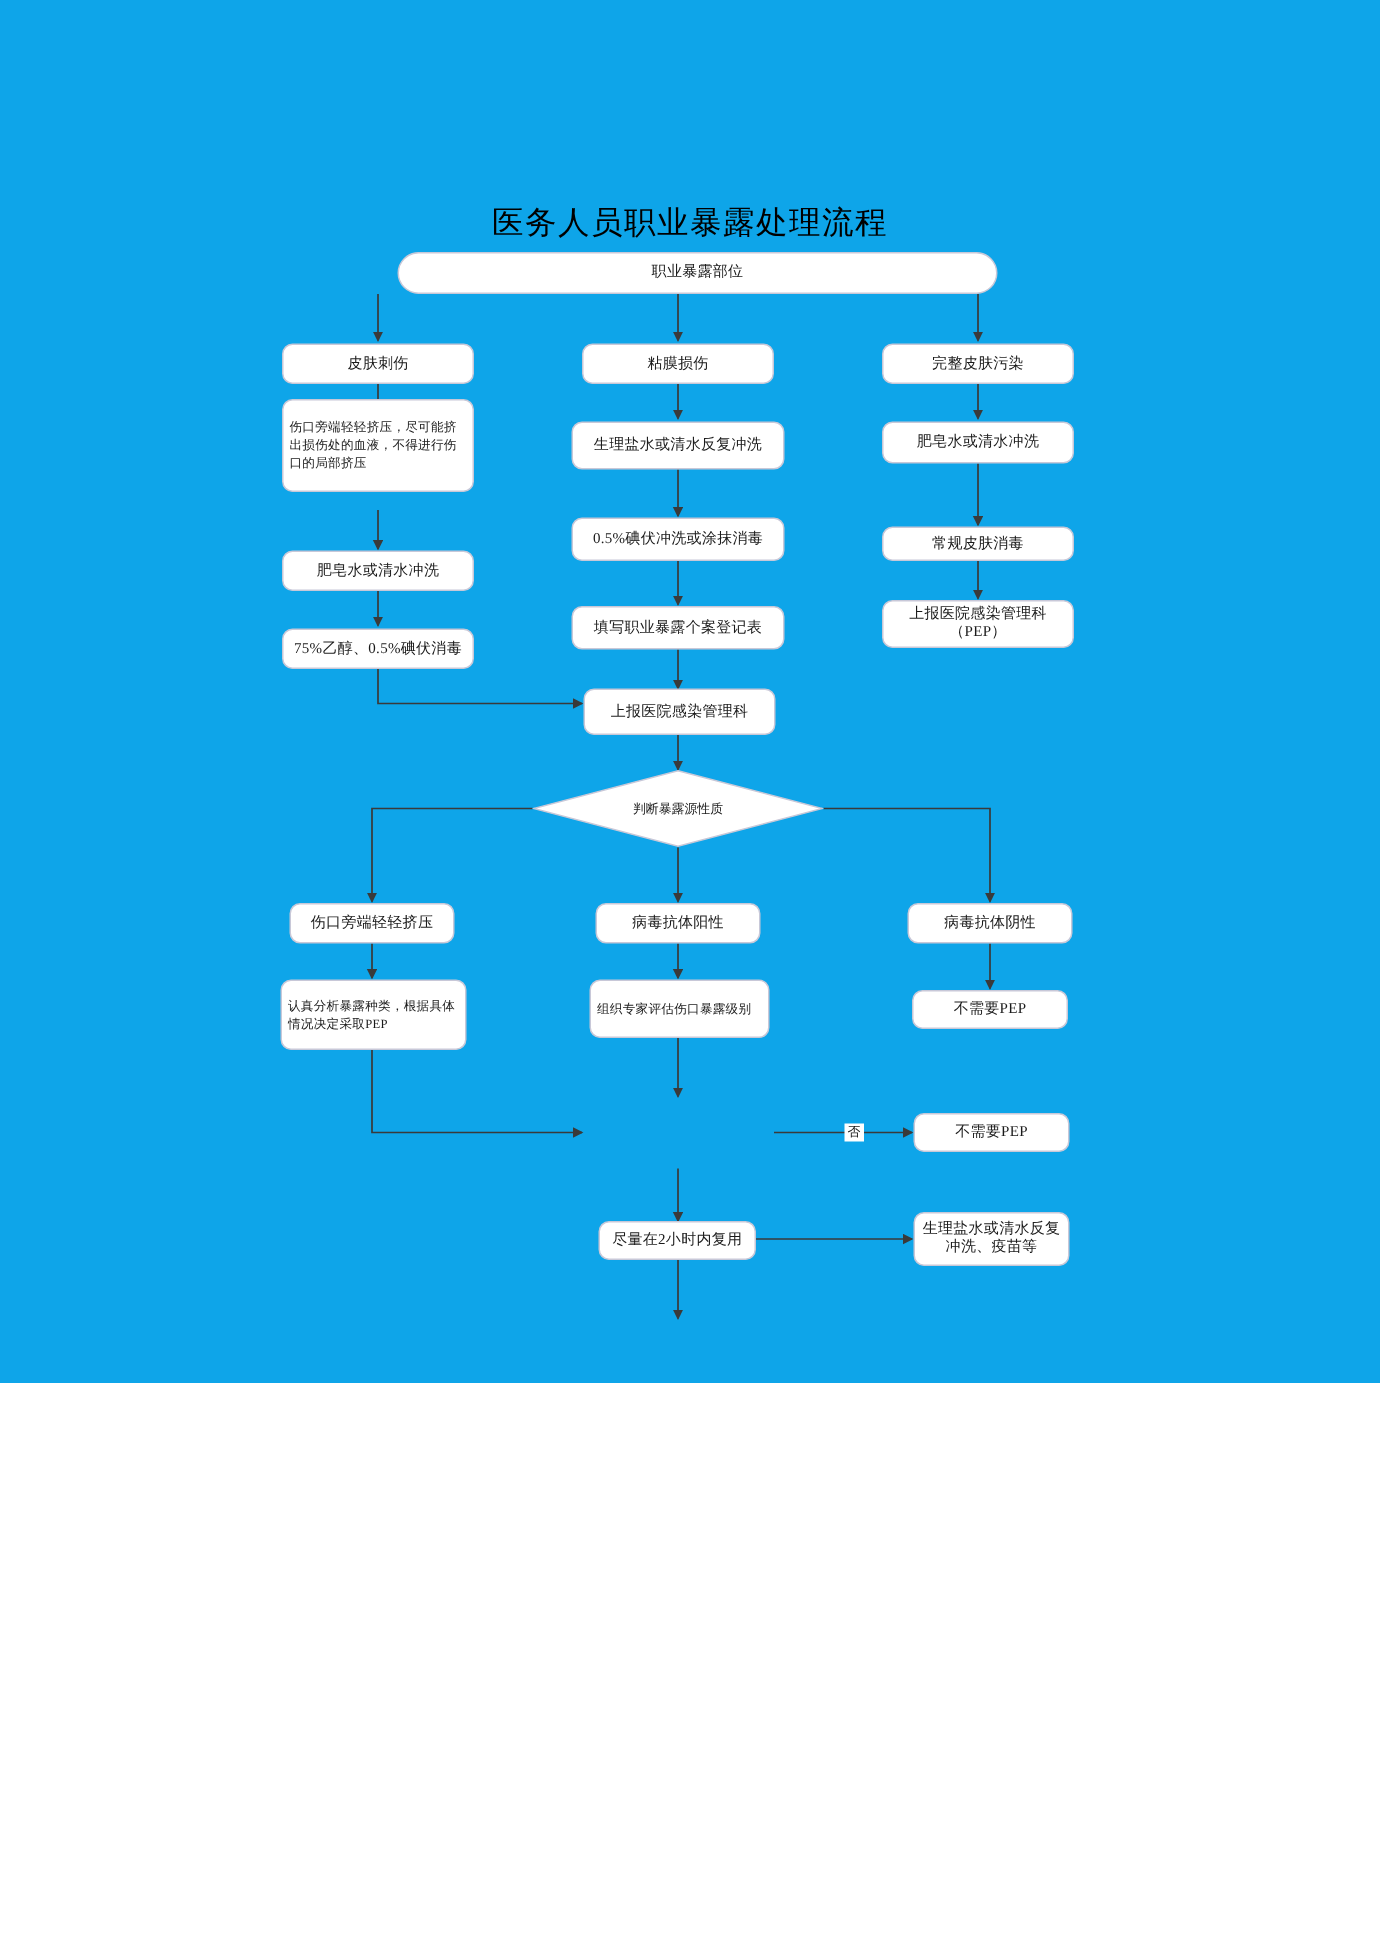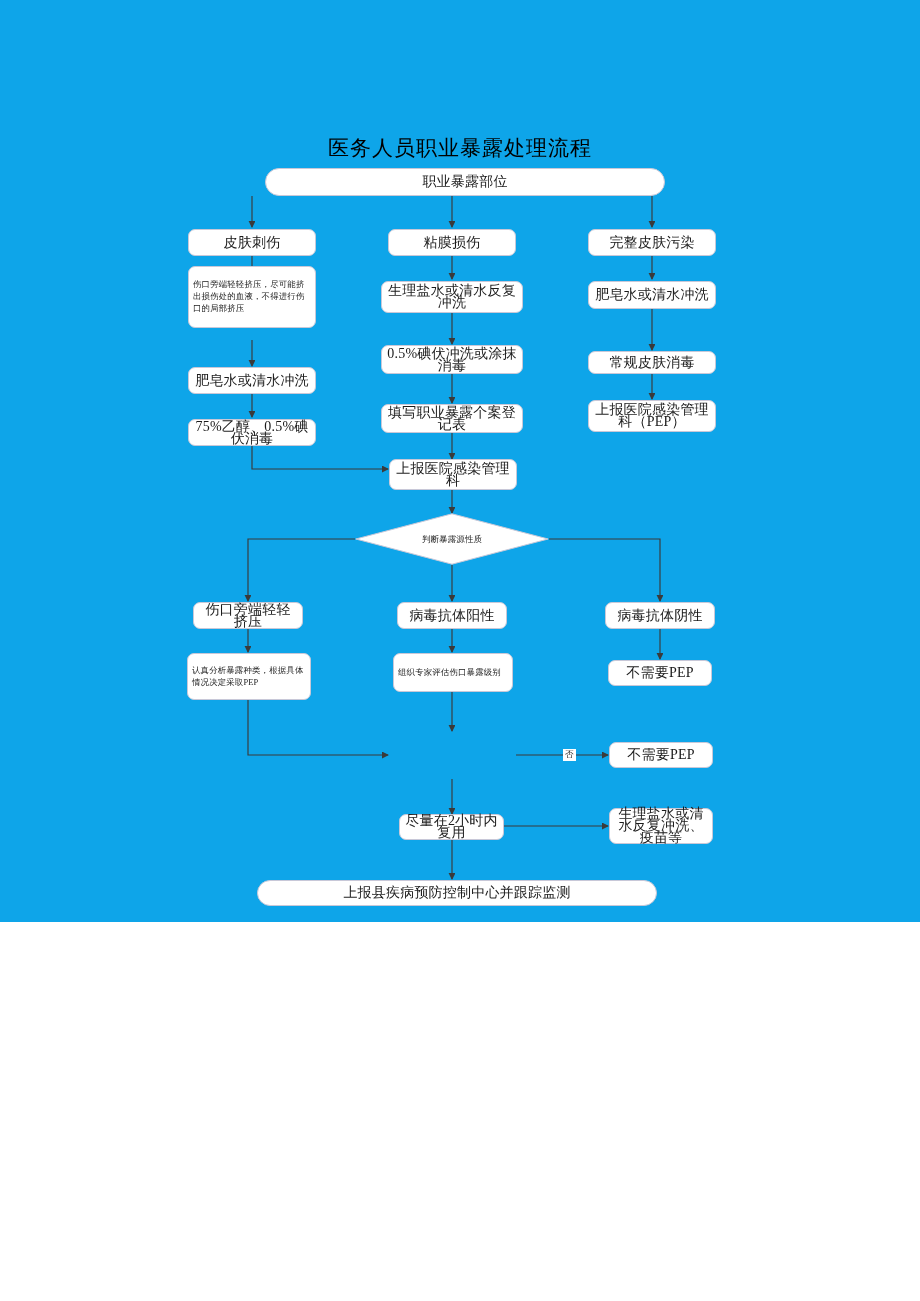--- a/index.html
+++ b/index.html
@@ -28,21 +28,21 @@
     letter-spacing: 1px;
     font-family: "Liberation Sans", "DejaVu Sans", sans-serif;
   }
   .node {
     position: absolute;
     box-sizing: border-box;
     border: 1px solid #c8c8d8;
     border-radius: 7px;
     background: #ffffff;
     color: #1a1a1a;
-    font-size: 14px;
+    font-size: 10px;
     line-height: 12px;
     display: flex;
     align-items: center;
     justify-content: center;
     text-align: center;
     padding: 2px 5px;
     letter-spacing: 0.2px;
   }
   .node.term {
     border-radius: 26px;
@@ -190,15 +190,14 @@
 
 
   <div class="edge-label" style="left:563px; top:749px;">否</div>
 
   <div class="node" style="left:609px; top:742px; width:104px; height:26px;">不需要PEP</div>
 
   <div class="node" style="left:399px; top:814px; width:105px; height:26px;">尽量在2小时内复用</div>
 
   <div class="node center-wrap" style="left:609px; top:808px; width:104px; height:36px;">生理盐水或清水反复冲洗、疫苗等</div>
 
-  <div class="node term" style="left:257px; top:880px; width:400px; height:26px;">上报县疾病预防控制中心并跟踪监测</div>
 
 </div>
 
 </body></html>

